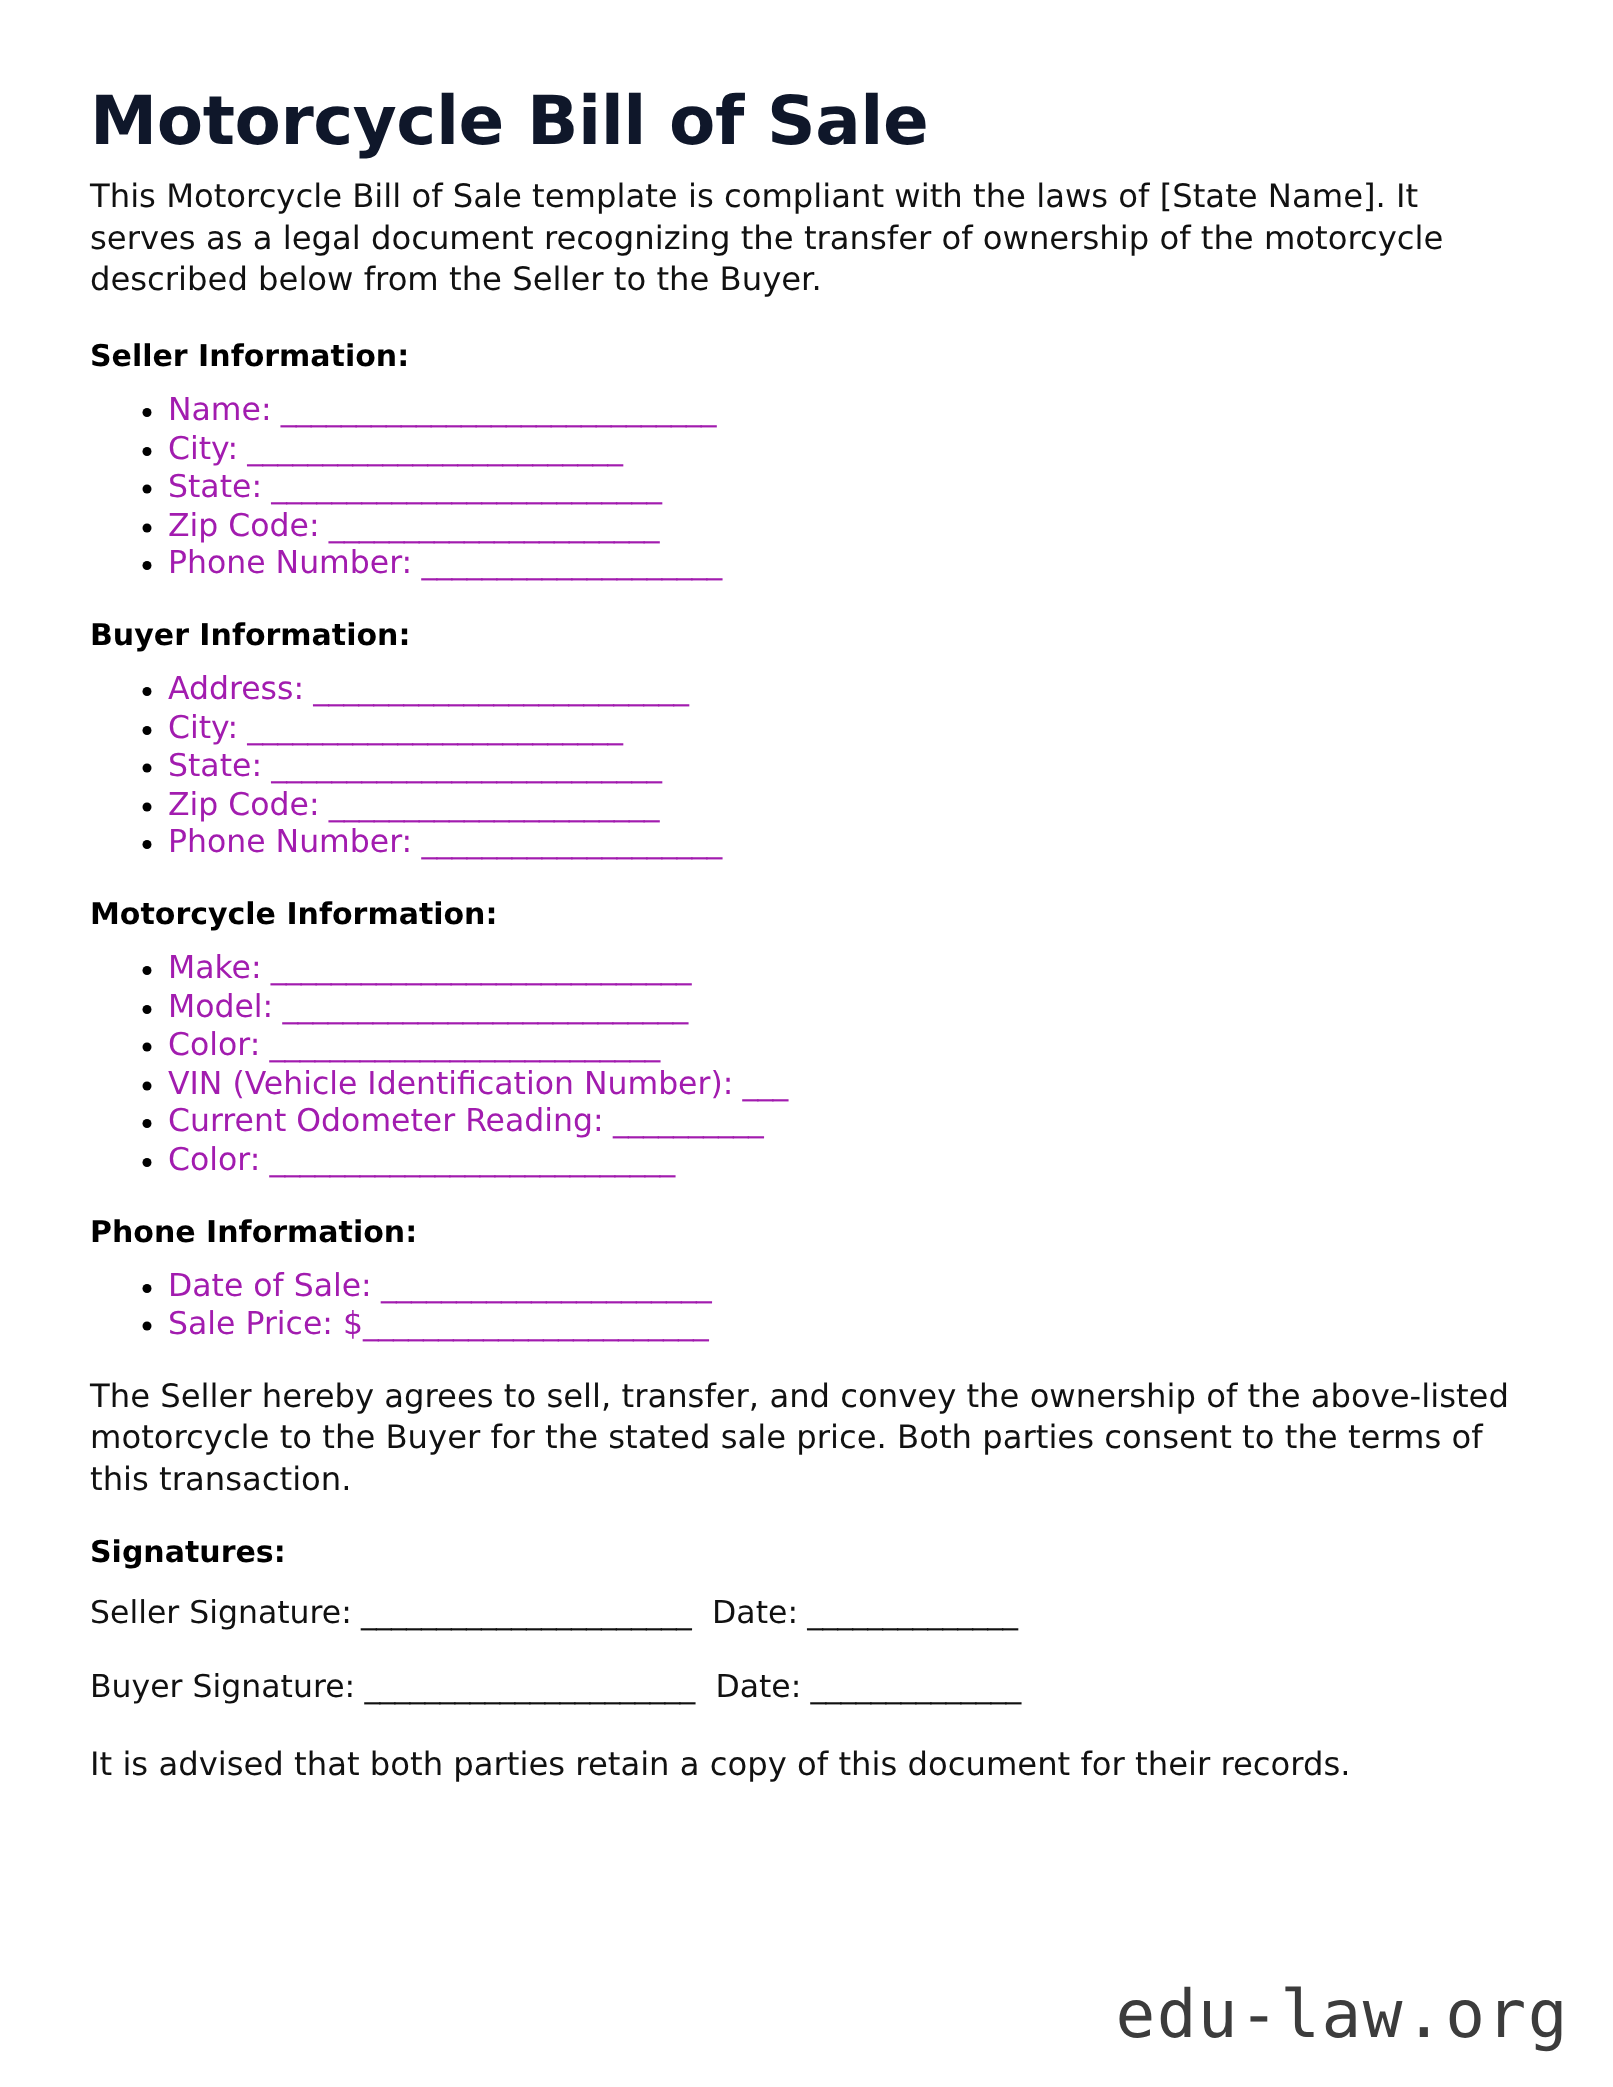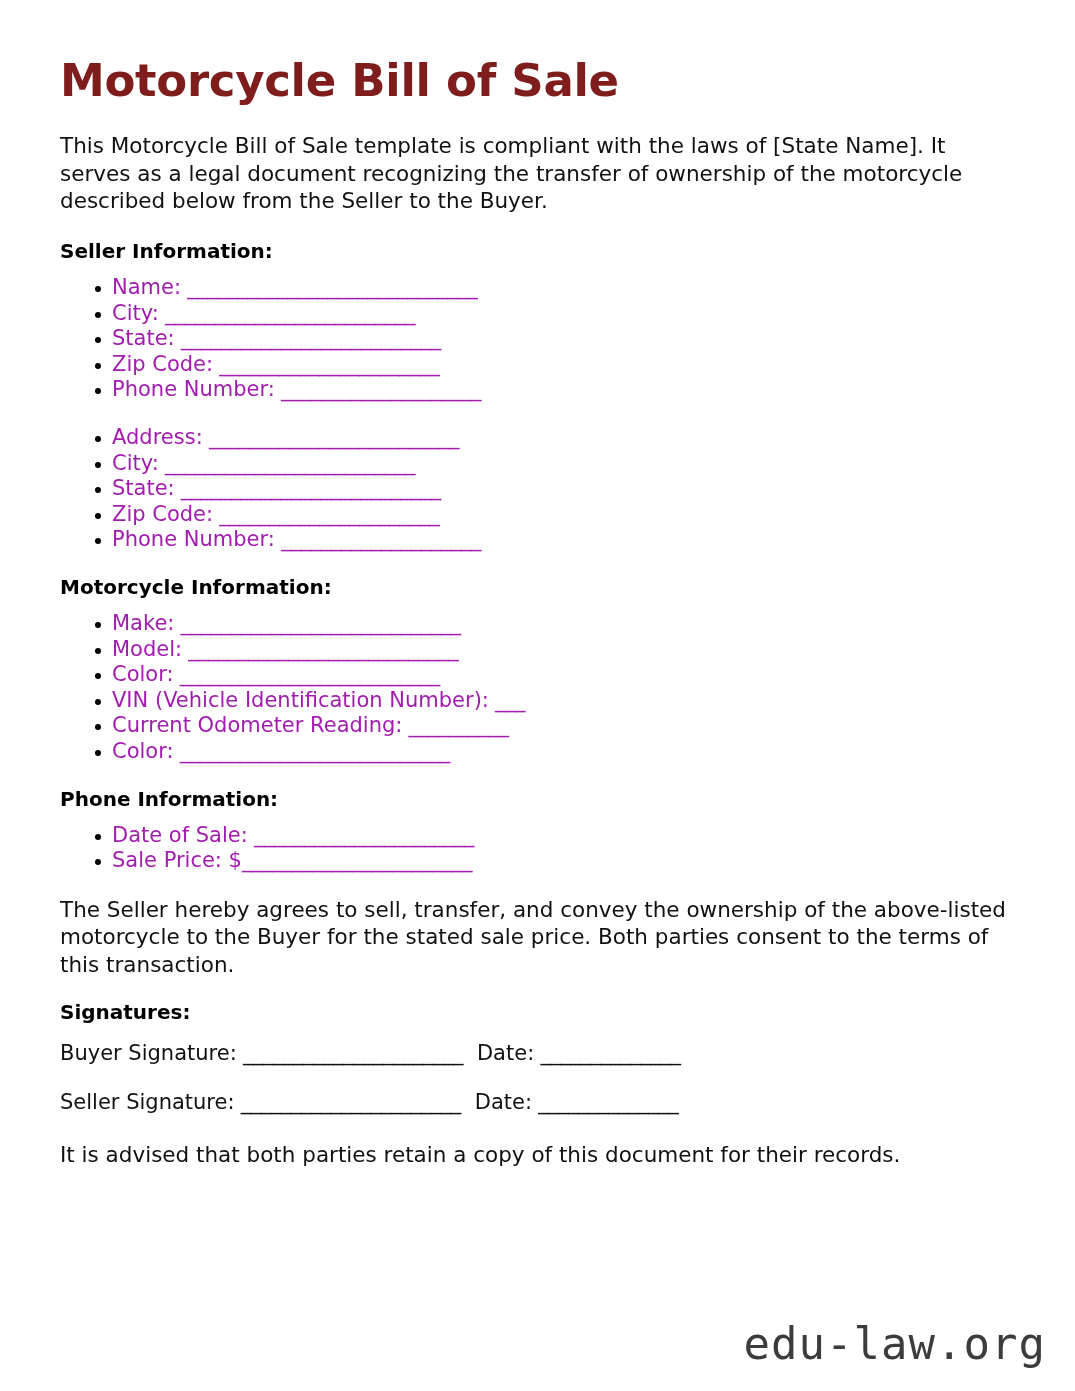--- a/index.html
+++ b/index.html
@@ -23,22 +23,22 @@
     padding: 56px 60px 0 60px;
     background: #ffffff;
     overflow: hidden;
   }
 
   .doc-title {
     font-size: 45px;
     font-weight: bold;
     letter-spacing: -0.3px;
     line-height: 1.12;
-    margin: 0 0 26px 0;
-    color: #7f1d1d;
+    margin: 0 0 12px 0;
+    color: #0f172a;
   }
 
   .intro,
   .body-para,
   .closing-note {
     font-size: 21.5px;
     line-height: 1.28;
     margin: 0;
     color: #111;
   }
@@ -119,20 +119,21 @@
     <ul class="field-list" id="seller-list">
         <li><span>Name:</span><span class="blank"> _____________________________</span></li>
         <li><span>City:</span><span class="blank"> _________________________</span></li>
         <li><span>State:</span><span class="blank"> __________________________</span></li>
         <li><span>Zip Code:</span><span class="blank"> ______________________</span></li>
         <li><span>Phone Number:</span><span class="blank"> ____________________</span></li>
       </ul>
   </div>
 
   <div class="section">
+    <h2 class="section-heading">Buyer Information:</h2>
     <ul class="field-list" id="buyer-list">
         <li><span>Address:</span><span class="blank"> _________________________</span></li>
         <li><span>City:</span><span class="blank"> _________________________</span></li>
         <li><span>State:</span><span class="blank"> __________________________</span></li>
         <li><span>Zip Code:</span><span class="blank"> ______________________</span></li>
         <li><span>Phone Number:</span><span class="blank"> ____________________</span></li>
       </ul>
   </div>
 
   <div class="section">
@@ -153,22 +154,22 @@
         <li><span>Date of Sale:</span><span class="blank"> ______________________</span></li>
         <li><span>Sale Price: $</span><span class="blank">_______________________</span></li>
       </ul>
   </div>
 
   <p class="body-para">The Seller hereby agrees to sell, transfer, and convey the ownership of the above-listed motorcycle to the Buyer for the stated sale price. Both parties consent to the terms of this transaction.</p>
 
   <div class="section">
     <h2 class="section-heading">Signatures:</h2>
     <div class="sig-block" id="sig-rows">
+        <div class="sig-row"><span>Seller Signature:</span><span class="blank"> ______________________</span><span class="sig-gap"></span><span>Date:</span><span class="blank"> ______________</span></div>
         <div class="sig-row"><span>Buyer Signature:</span><span class="blank"> ______________________</span><span class="sig-gap"></span><span>Date:</span><span class="blank"> ______________</span></div>
-        <div class="sig-row"><span>Seller Signature:</span><span class="blank"> ______________________</span><span class="sig-gap"></span><span>Date:</span><span class="blank"> ______________</span></div>
       </div>
   </div>
 
   <p class="closing-note">It is advised that both parties retain a copy of this document for their records.</p>
 
   <div class="watermark">edu-law.org</div>
 
 </div>
 
 </body></html>

